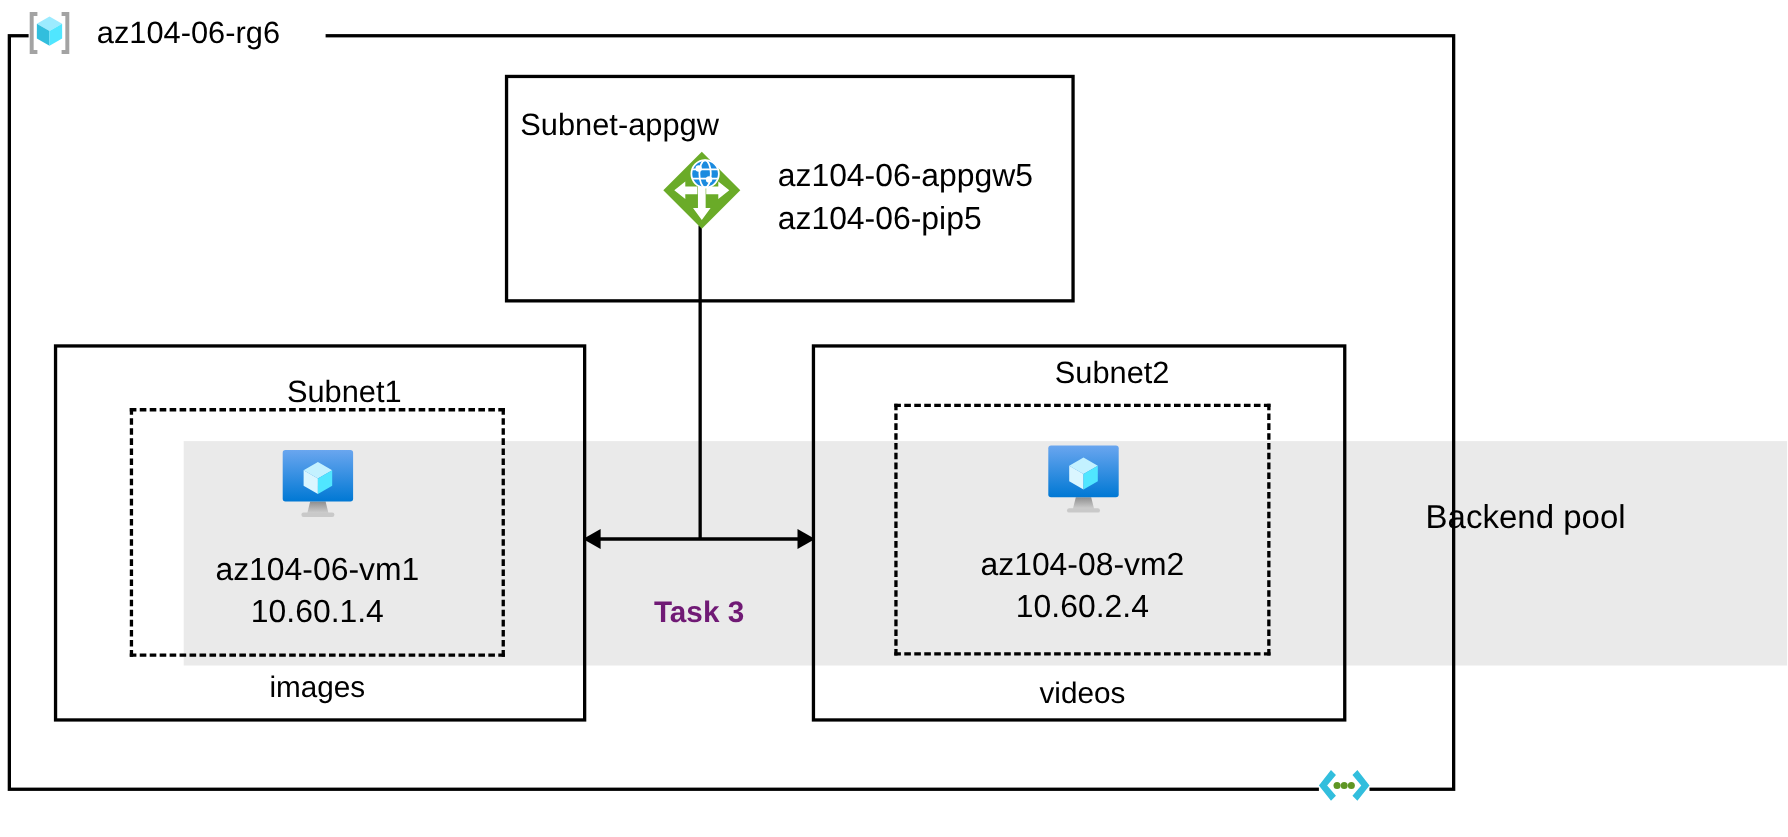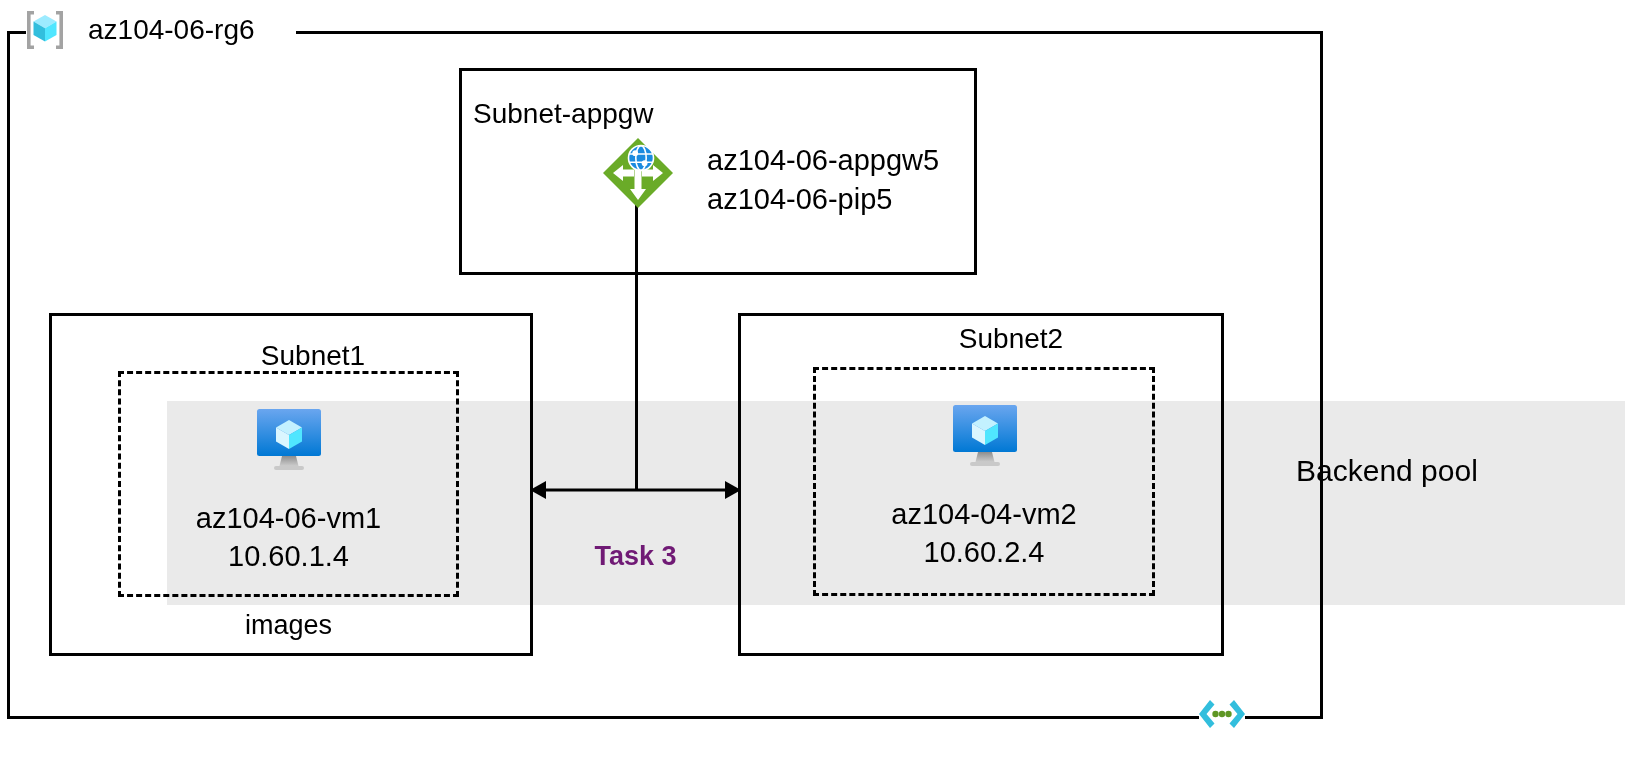--- a/index.html
+++ b/index.html
@@ -337,23 +337,24 @@
       </defs>
       <path d="M30 50 L44 50 L47 62 L27 62 Z" fill="url(#vmStand2)"></path>
       <rect x="22" y="60" width="30" height="4" rx="2" fill="#c9c9c9"></rect>
       <rect x="5" y="3" width="64" height="47" rx="2.5" fill="url(#vmScreen2)"></rect>
       <path d="M37 14 L50 21.5 L37 29 L24 21.5 Z" fill="#c3f1ff"></path>
       <path d="M24 21.5 L37 29 L37 43 L24 35.5 Z" fill="#daf6ff"></path>
       <path d="M50 21.5 L50 35.5 L37 43 L37 29 Z" fill="#50e6ff"></path>
     </svg>
   </div>
   <div class="vm-text vm-text-2">
-    <div>az104-04-vm2</div>
+    <div>az104-08-vm2</div>
     <div>10.60.2.4</div>
   </div>
+  <div class="subnet-footer footer-2">videos</div>
 
   <div class="harrow-svg">
     <svg viewBox="0 0 215 36" width="215" height="36">
       <line x1="14" y1="18" x2="201" y2="18" stroke="#000000" stroke-width="3"></line>
       <polygon points="2,18 18,9 18,27" fill="#000000"></polygon>
       <polygon points="213,18 197,9 197,27" fill="#000000"></polygon>
     </svg>
   </div>
 
   <div class="task-label">Task 3</div>

